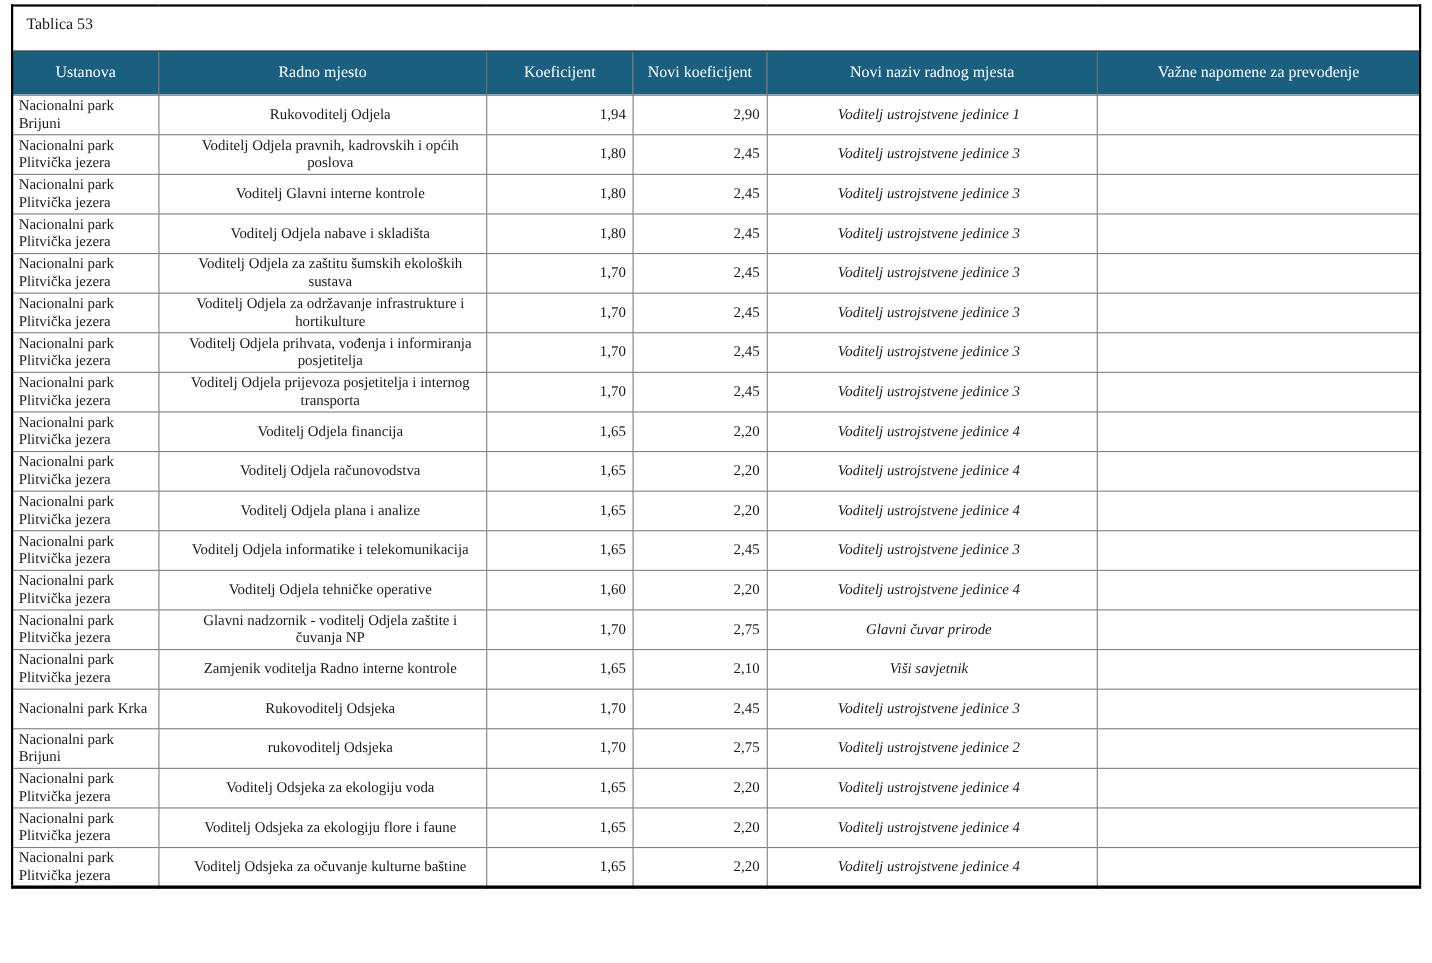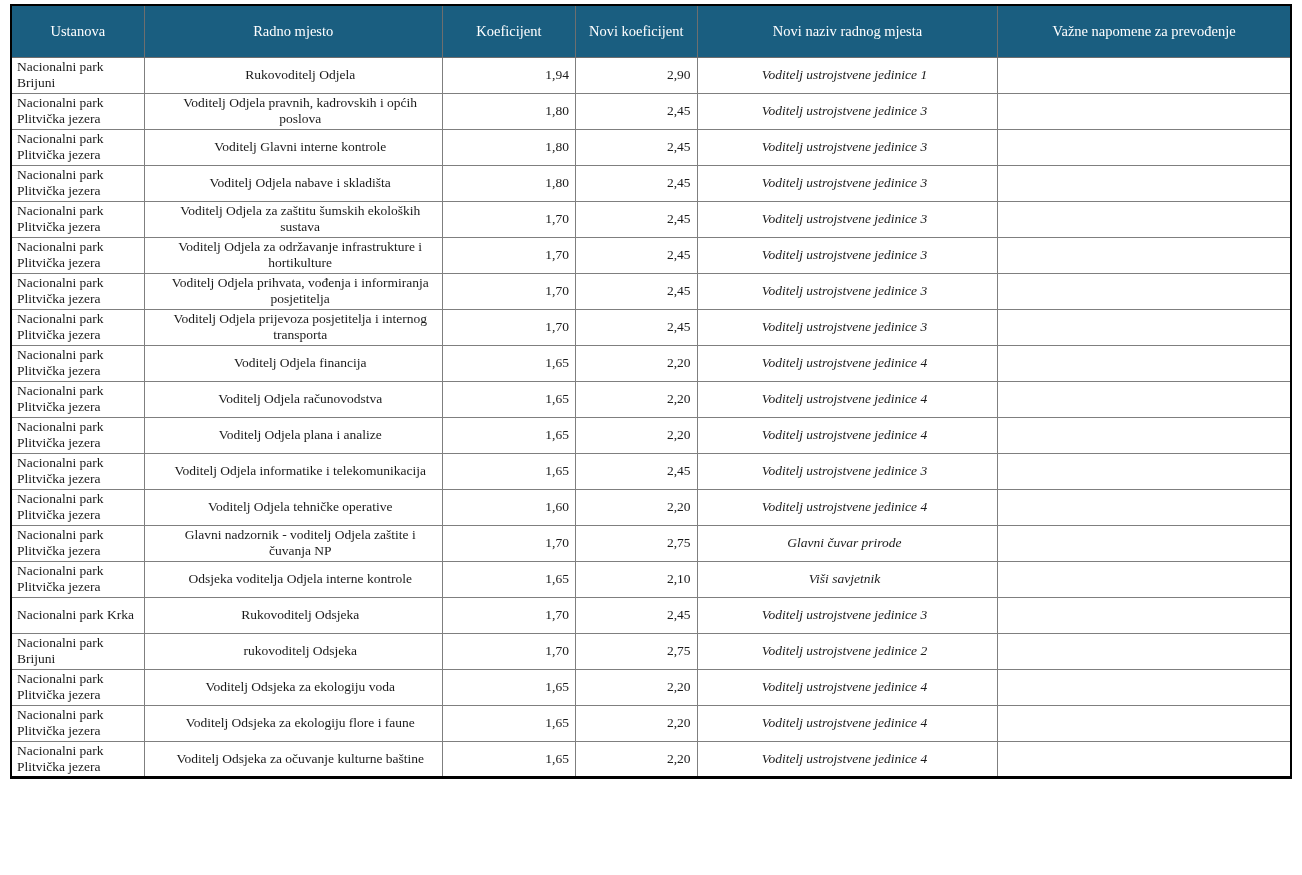--- a/index.html
+++ b/index.html
@@ -49,21 +49,21 @@
   td.title-cell {
     height: 46px;
     font-size: 14.5px;
     text-align: center;
     vertical-align: middle;
     padding: 0 8px;
     border-bottom: 1px solid #404040;
   }
   
   tr.header-row th {
-    height: 52px;
+    height: 40px;
     font-size: 14.5px;
     text-align: center;
     vertical-align: middle;
     padding: 0 6px;
     border: 1px solid #6e6e6e;
     font-family: Liberation Serif, serif;
   }
   
   tbody td {
     height: 36px;
@@ -87,20 +87,23 @@
   <table class="doc-table">
     <colgroup>
       <col class="c-ustanova">
       <col class="c-radno">
       <col class="c-koef">
       <col class="c-novikoef">
       <col class="c-naziv">
       <col class="c-napomene">
     </colgroup>
     <thead>
+      <tr>
+        <td class="label-cell" colspan="6">Tablica 53</td>
+      </tr>
       <tr class="header-row" id="header-row">
 
       <th style="background: rgb(26, 94, 128); color: rgb(255, 255, 255);">Ustanova</th>
           <th style="background: rgb(26, 94, 128); color: rgb(255, 255, 255);">Radno mjesto</th>
           <th style="background: rgb(26, 94, 128); color: rgb(255, 255, 255); margin-top: 32px;">Koeficijent</th>
           <th style="background: rgb(26, 94, 128); color: rgb(255, 255, 255);">Novi koeficijent</th>
           <th style="background: rgb(26, 94, 128); color: rgb(255, 255, 255);">Novi naziv radnog mjesta</th>
           <th style="background: rgb(26, 94, 128); color: rgb(255, 255, 255);">Važne napomene za prevođenje</th>
         </tr>
     </thead>
@@ -213,21 +216,21 @@
         <tr>
           <td class="cell-ustanova">Nacionalni park Plitvička jezera</td>
           <td class="cell-radno">Glavni nadzornik - voditelj Odjela zaštite i čuvanja NP</td>
           <td class="cell-koef">1,70</td>
           <td class="cell-novikoef">2,75</td>
           <td class="cell-naziv">Glavni čuvar prirode</td>
           <td class="cell-napomene"></td>
         </tr>
         <tr>
           <td class="cell-ustanova">Nacionalni park Plitvička jezera</td>
-          <td class="cell-radno">Odsjeka voditelja Odjela interne kontrole</td>
+          <td class="cell-radno">Zamjenik voditelja Radno interne kontrole</td>
           <td class="cell-koef">1,65</td>
           <td class="cell-novikoef">2,10</td>
           <td class="cell-naziv">Viši savjetnik</td>
           <td class="cell-napomene"></td>
         </tr>
         <tr>
           <td class="cell-ustanova">Nacionalni park Krka</td>
           <td class="cell-radno">Rukovoditelj Odsjeka</td>
           <td class="cell-koef">1,70</td>
           <td class="cell-novikoef">2,45</td>

